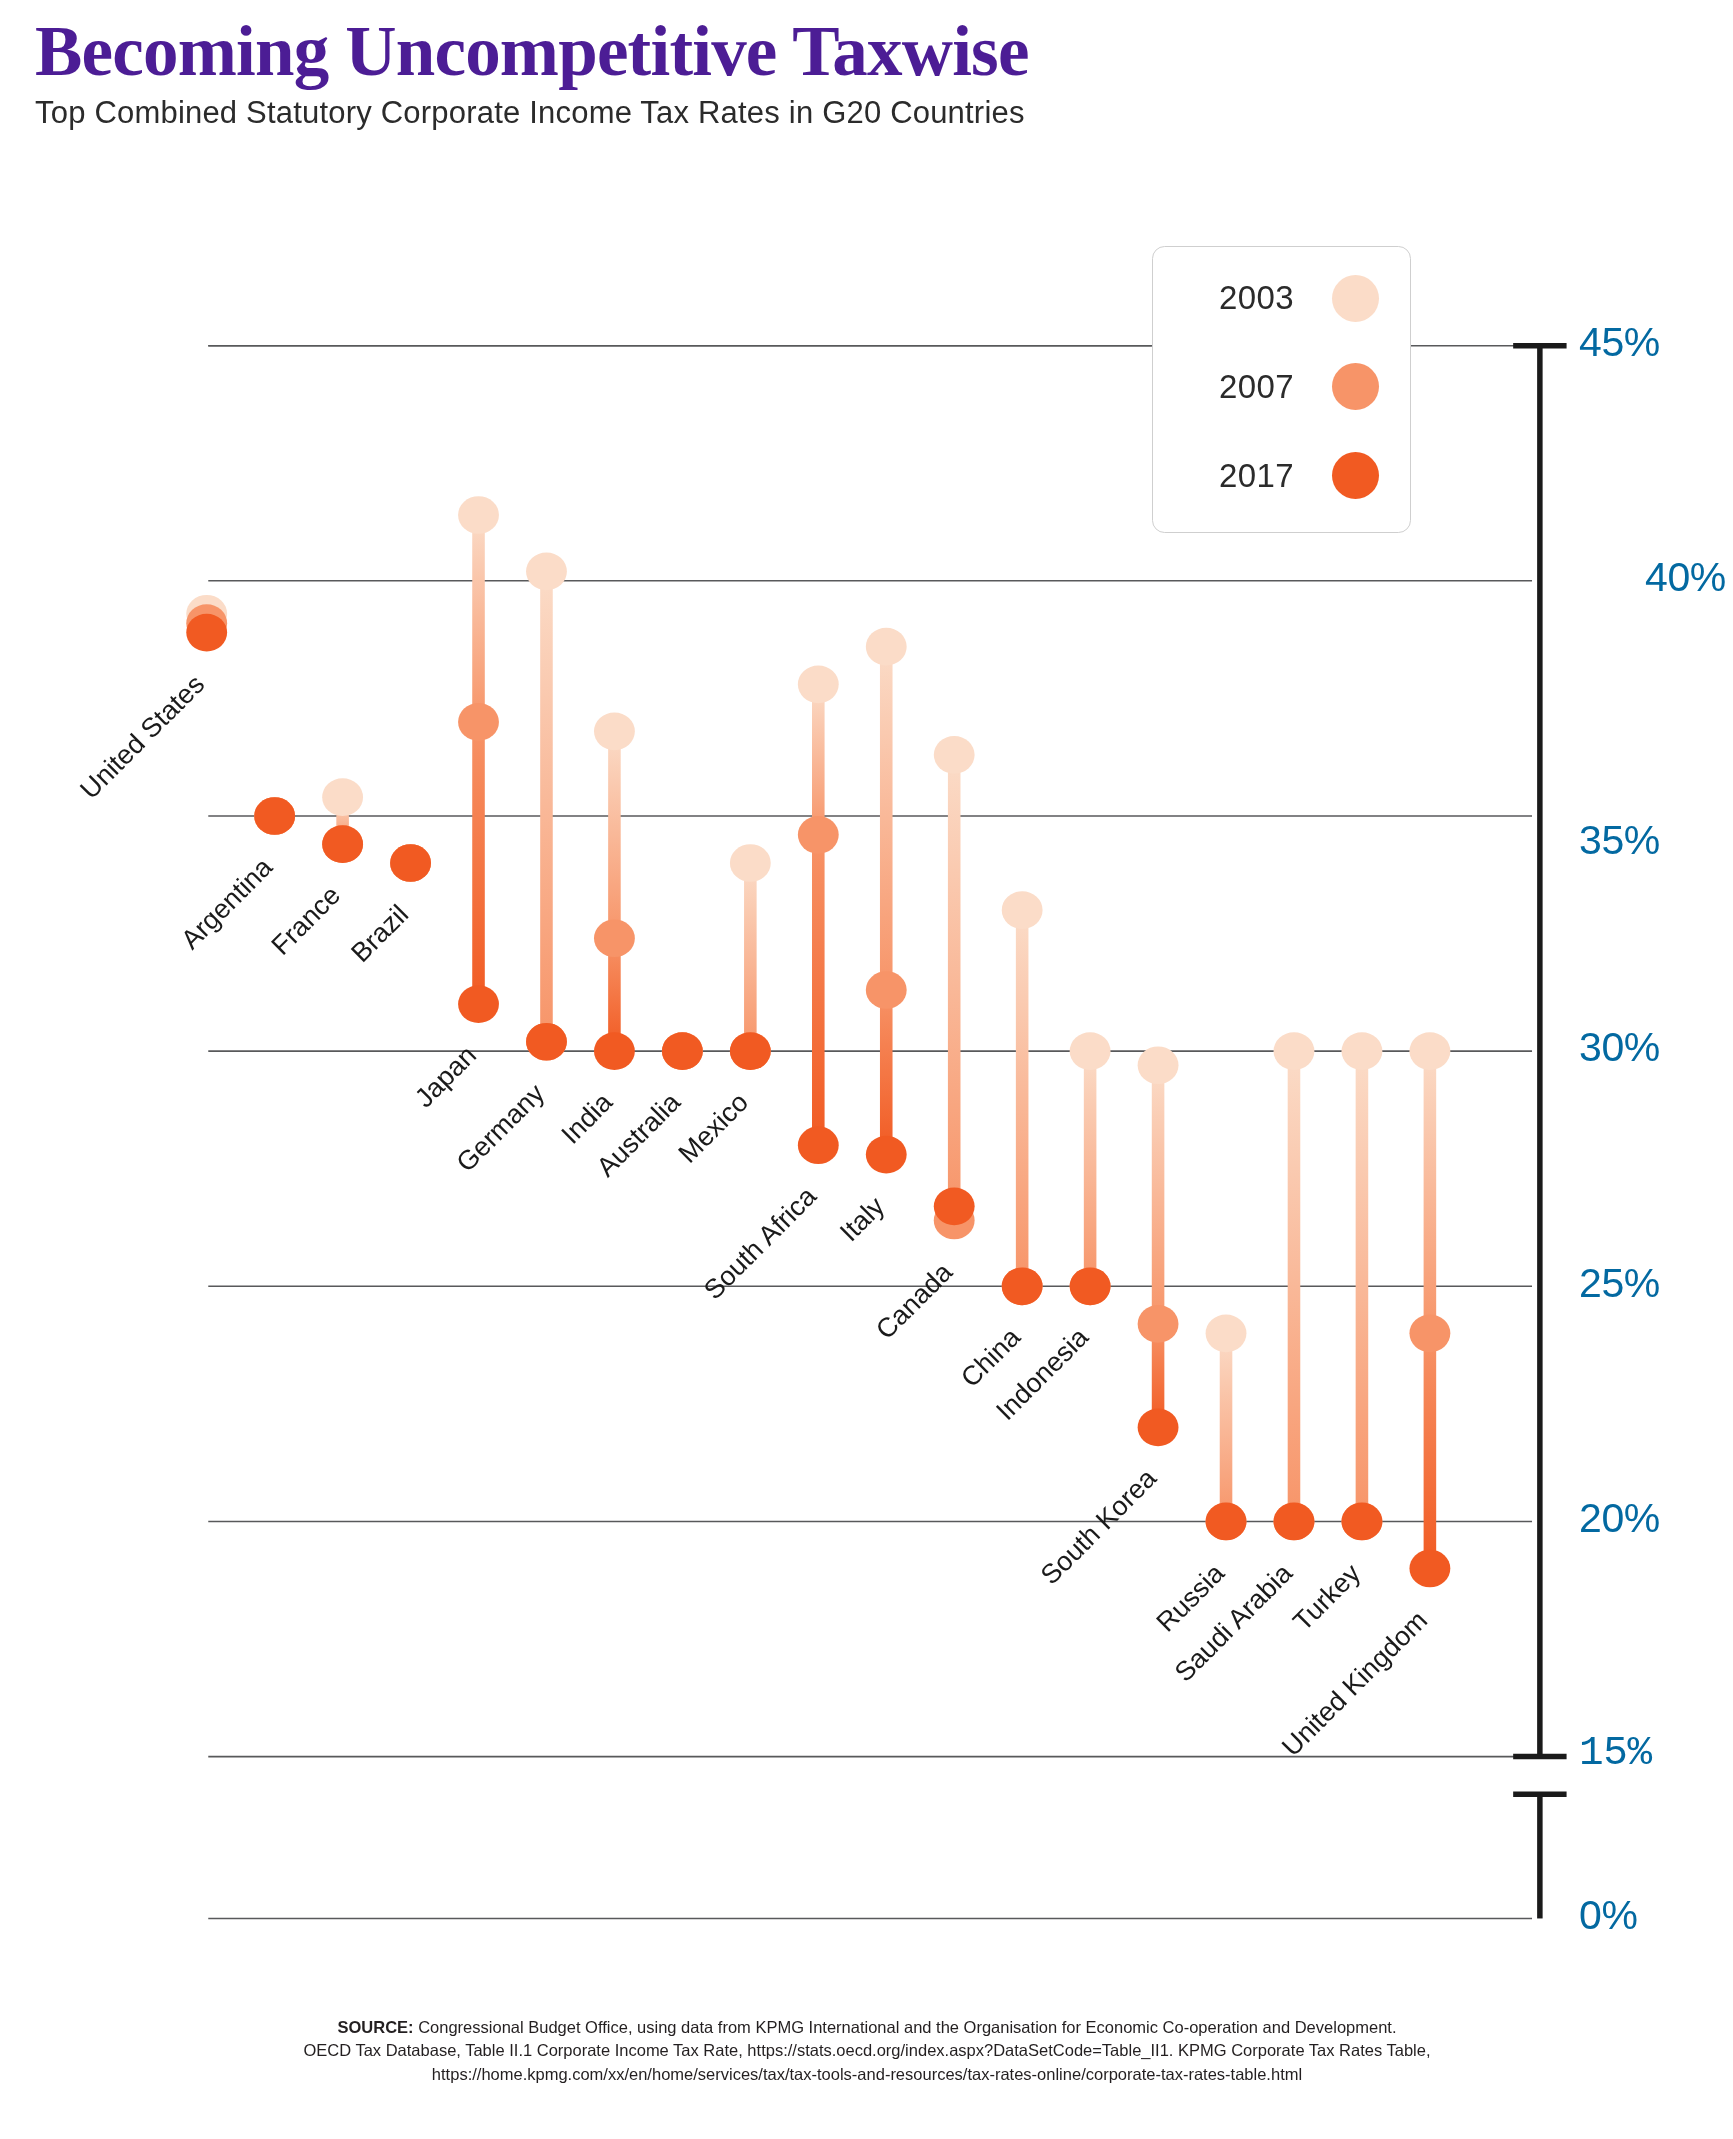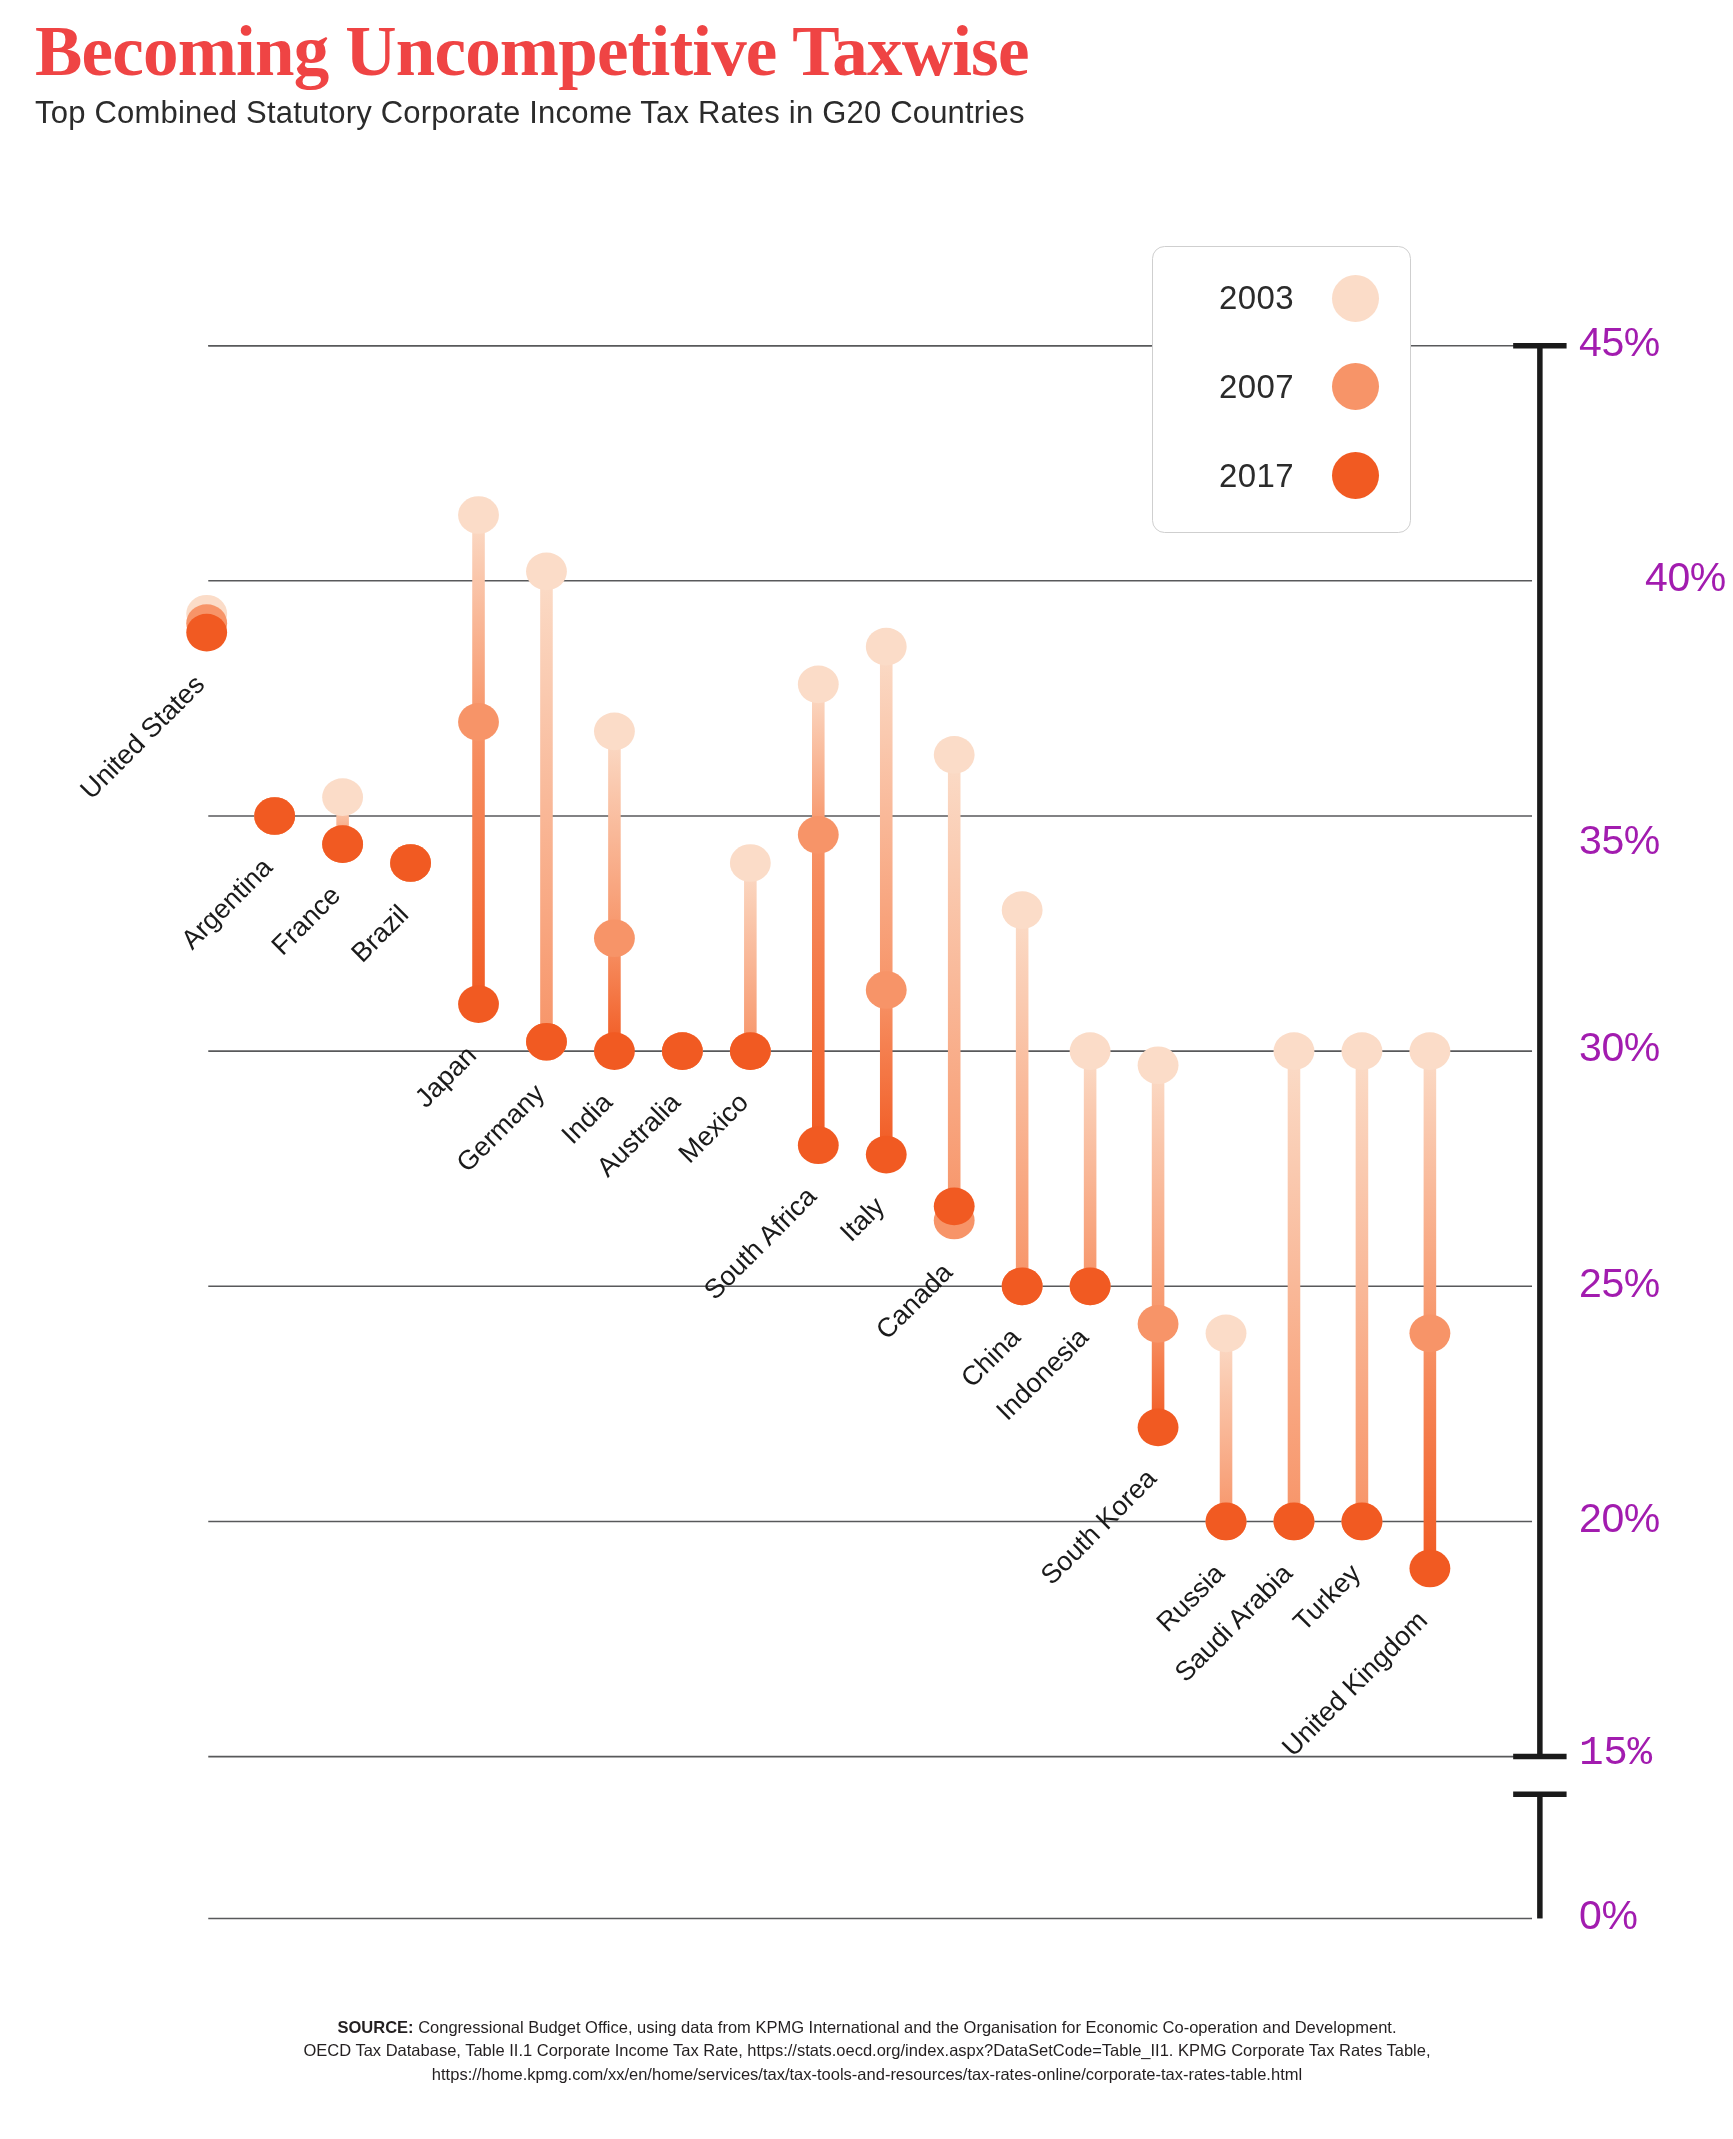--- a/index.html
+++ b/index.html
@@ -14,21 +14,21 @@
   }
 
   
   #header { position:absolute; left:35px; top:14px; width:1650px; }
   #chart-title {
     font-family: "Liberation Serif", serif;
     font-size: 71px;
     font-weight: 700;
     letter-spacing: -0.8px;
     line-height: 1.05;
-    color: #ef4444;
+    color: #4c1d95;
     margin: 0;
     white-space: nowrap;
   }
   #chart-subtitle {
     font-size: 31px;
     font-weight: 400;
     color: #2b2b2b;
     margin-top: 6px;
     letter-spacing: 0.2px;
     white-space: nowrap;
@@ -64,21 +64,21 @@
   }
   .legend-row .swatch {
     position:absolute; left:179px;
     width:47px; height:47px; border-radius:50%;
   }
 
   
   .ytick {
     position:absolute;
     font-size:41px;
-    color:#a21caf;
+    color:#0369a1;
     letter-spacing:-0.4px;
     white-space:nowrap;
   }
 
   
   .clabel {
     position:absolute;
     font-size:27px;
     color:#1a1a1a;
     white-space:nowrap;

